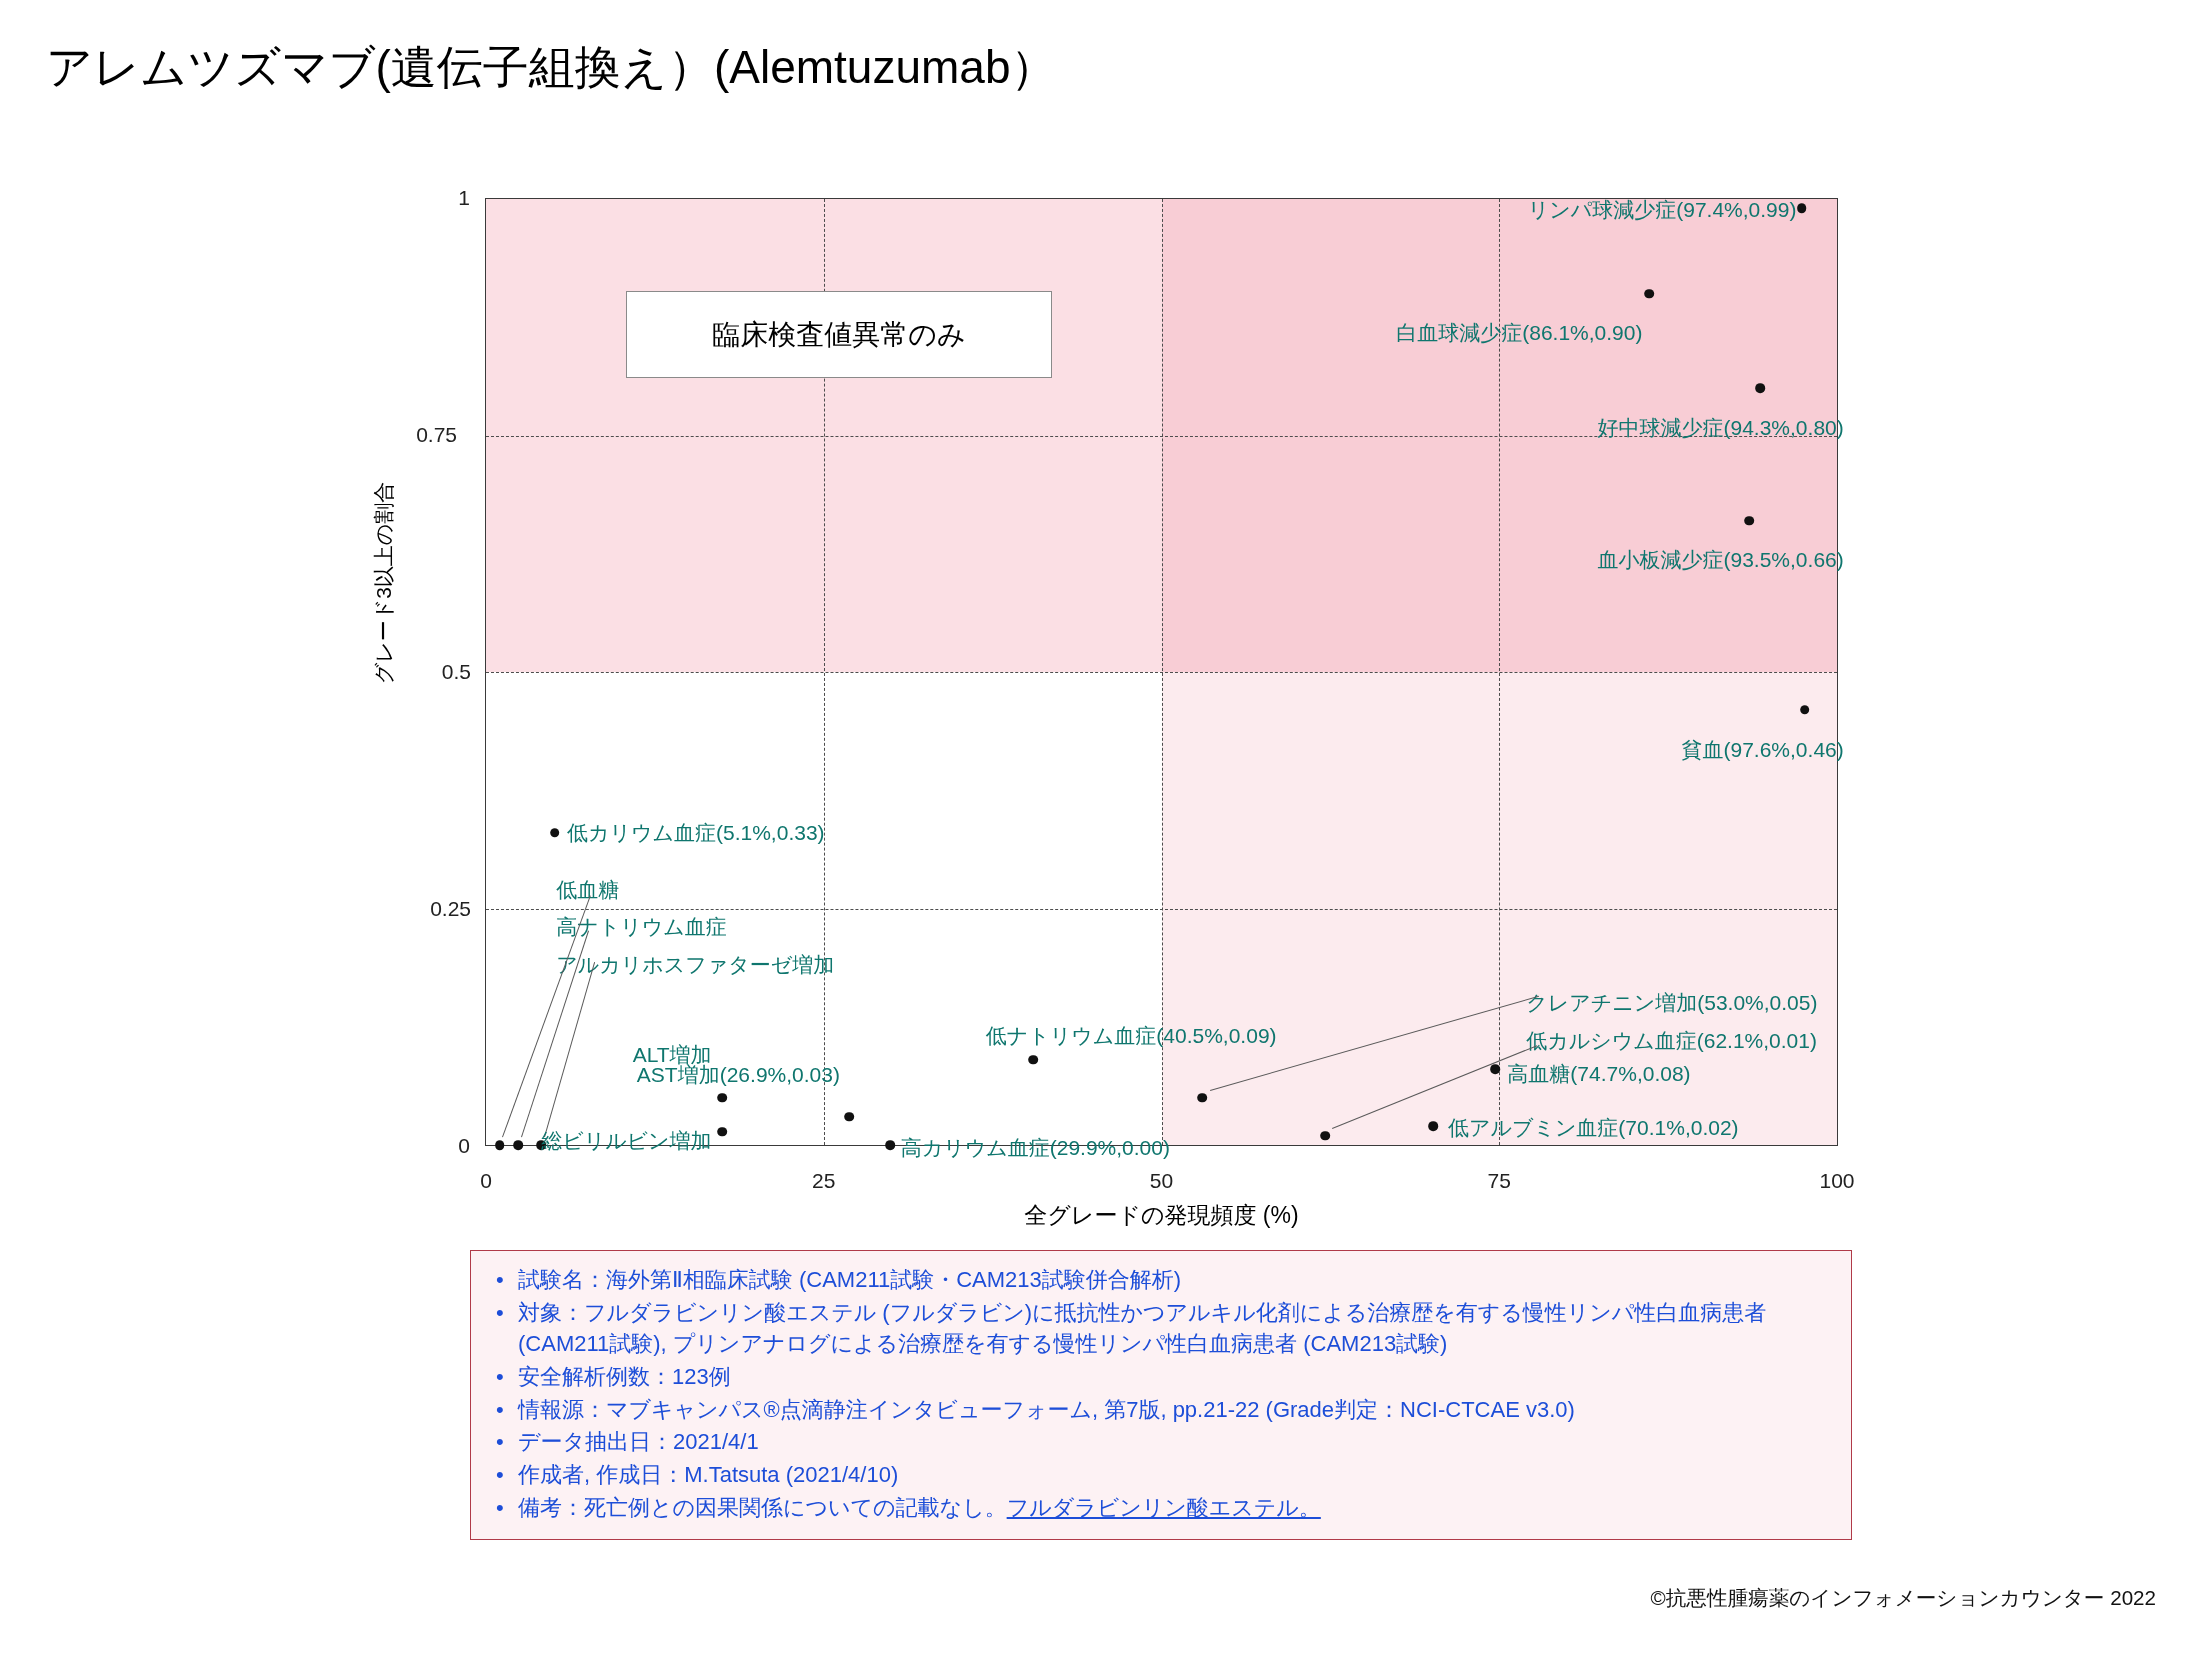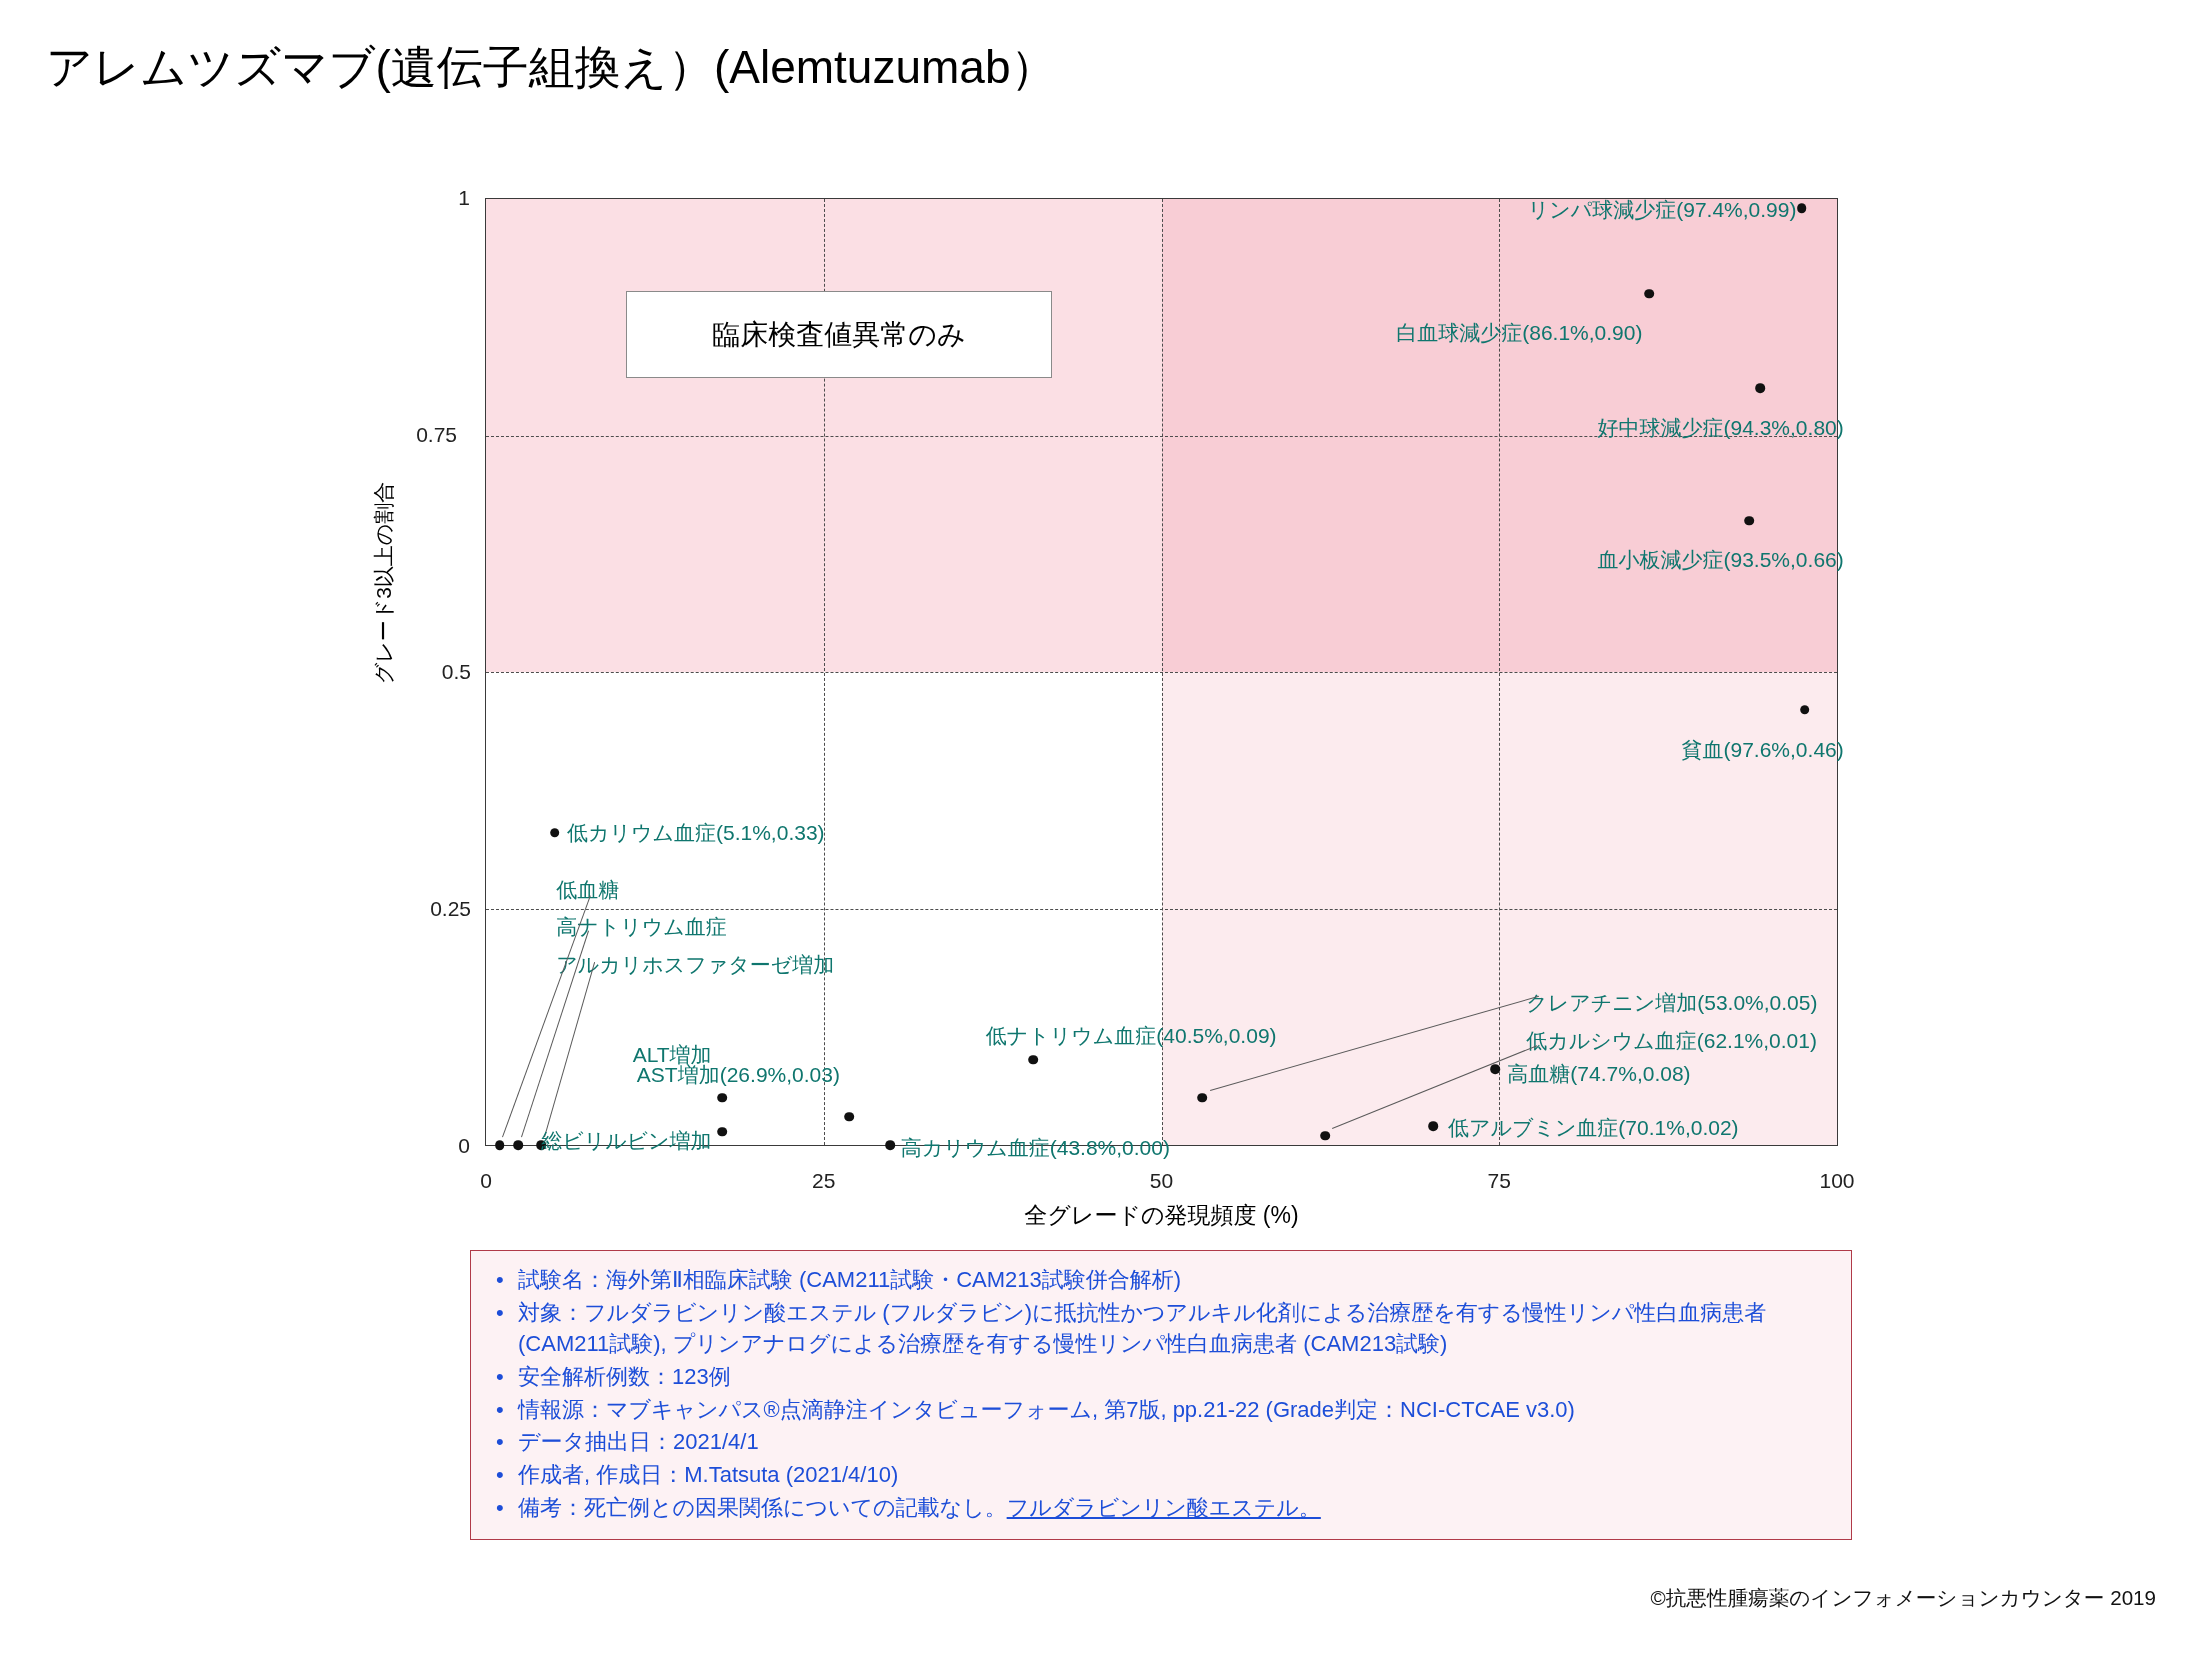--- a/index.html
+++ b/index.html
@@ -247,21 +247,21 @@
     <div class="pt" style="left:74.7%; top:92%;"></div>
     <div class="pt-label right" style="left:75.6%; top:92.5%;">高血糖(74.7%,0.08)</div>
 
     <div class="pt" style="left:70.1%; top:98%;"></div>
     <div class="pt-label right" style="left:71.2%; top:98.2%;">低アルブミン血症(70.1%,0.02)</div>
 
     <div class="pt" style="left:26.9%; top:97%;"></div>
     <div class="pt-label left" style="left:26.2%; top:92.6%;">AST増加(26.9%,0.03)</div>
 
     <div class="pt" style="left:29.9%; top:100%;"></div>
-    <div class="pt-label right" style="left:30.7%; top:100.3%;">高カリウム血症(43.8%,0.00)</div>
+    <div class="pt-label right" style="left:30.7%; top:100.3%;">高カリウム血症(29.9%,0.00)</div>
 
     <div class="pt" style="left:1.0%; top:100%;"></div>
     <div class="pt" style="left:2.4%; top:100%;"></div>
     <div class="pt" style="left:4.1%; top:100%;"></div>
 
     <div class="pt-label right" style="left:5.2%; top:73.0%;">低血糖</div>
     <div class="pt-label right" style="left:5.2%; top:77.0%;">高ナトリウム血症</div>
     <div class="pt-label right" style="left:5.2%; top:81.0%;">アルカリホスファターゼ増加</div>
 
     <div class="leader" style="left:1.2%; top:99.2%; width:257px; transform: rotate(-70deg);"></div>
@@ -289,14 +289,14 @@
     <li>安全解析例数：123例</li>
     <li>情報源：マブキャンパス®点滴静注インタビューフォーム, 第7版, pp.21-22 (Grade判定：NCI-CTCAE v3.0)</li>
     <li>データ抽出日：2021/4/1</li>
     <li>作成者, 作成日：M.Tatsuta (2021/4/10)</li>
     <li>
       <span>備考：死亡例との因果関係についての記載なし。</span><span class="u">フルダラビンリン酸エステル。</span>
     </li>
   </ul>
 </div>
 
-<div id="copyright">©抗悪性腫瘍薬のインフォメーションカウンター 2019</div>
+<div id="copyright">©抗悪性腫瘍薬のインフォメーションカウンター 2022</div>
 
 
 </body></html>

